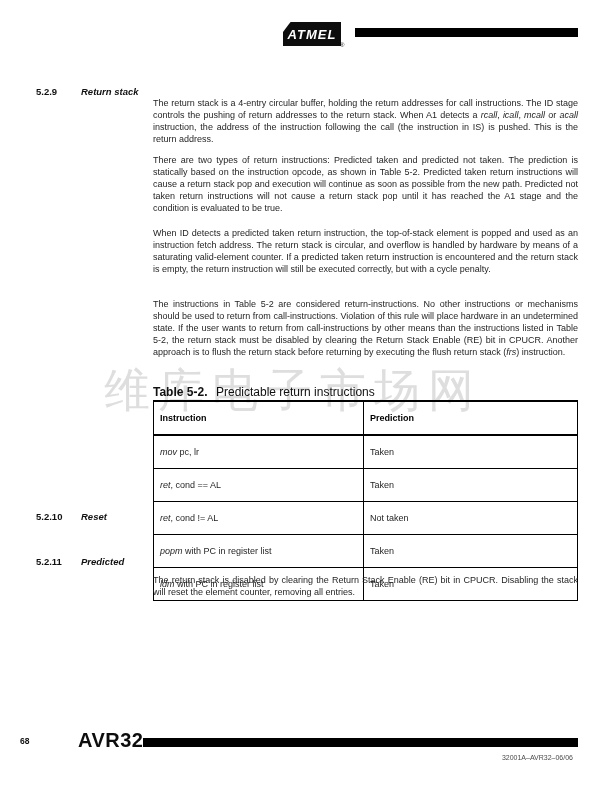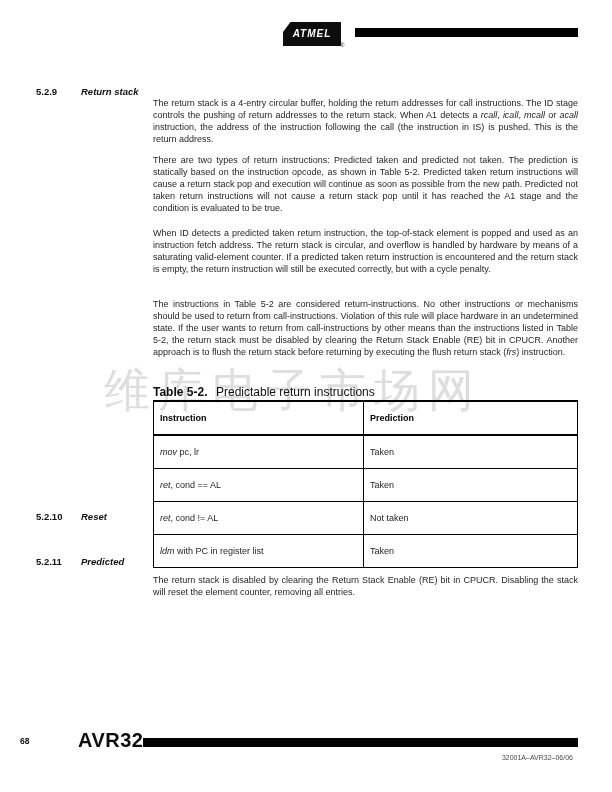--- a/index.html
+++ b/index.html
@@ -15,21 +15,21 @@
   }
   
   .logo {
     position:absolute; left:283px; top:22px; width:58px; height:24px;
     background:#0d0d0d; z-index:2;
     clip-path:polygon(13% 0, 100% 0, 100% 100%, 0 100%, 0 42%);
     display:flex; align-items:center; justify-content:center;
   }
   .logo-text {
     color:#ffffff; font-weight:bold; font-style:italic;
-    font-size:10px; letter-spacing:1px; line-height:1;text-align:right;
+    font-size:13px; letter-spacing:1px; line-height:1;text-align:right;
   }
   .logo-reg { position:absolute; left:340px; top:42px; font-size:6px; color:#111; z-index:2; }
   .header-bar { position:absolute; left:355px; top:28px; width:223px; height:9px; background:#000; }
 
   
   .sec-num, .sec-title {
     position:absolute; font-weight:bold; font-size:9.5px; color:#111; z-index:1; white-space:nowrap;
   }
   .sec-num { left:36px;text-align:center; }
   .sec-title { left:81px;font-style:italic; }
@@ -105,20 +105,24 @@
       </tr>
       <tr>
         <td><span class="it">ret</span><span>, cond == AL</span></td>
         <td>Taken</td>
       </tr>
       <tr>
         <td><span class="it">ret</span><span>, cond != AL</span></td>
         <td>Not taken</td>
       </tr>
       <tr>
+        <td><span class="it">popm</span><span> with PC in register list</span></td>
+        <td>Taken</td>
+      </tr>
+      <tr>
         <td><span class="it">ldm</span><span> with PC in register list</span></td>
         <td>Taken</td>
       </tr>
     </tbody>
   </table>
   <div class="table-artifact"></div>
 
   <div class="sec-num" style="top:511px;">5.2.10</div>
   <div class="sec-title" style="top:511px;">Reset</div>
 

